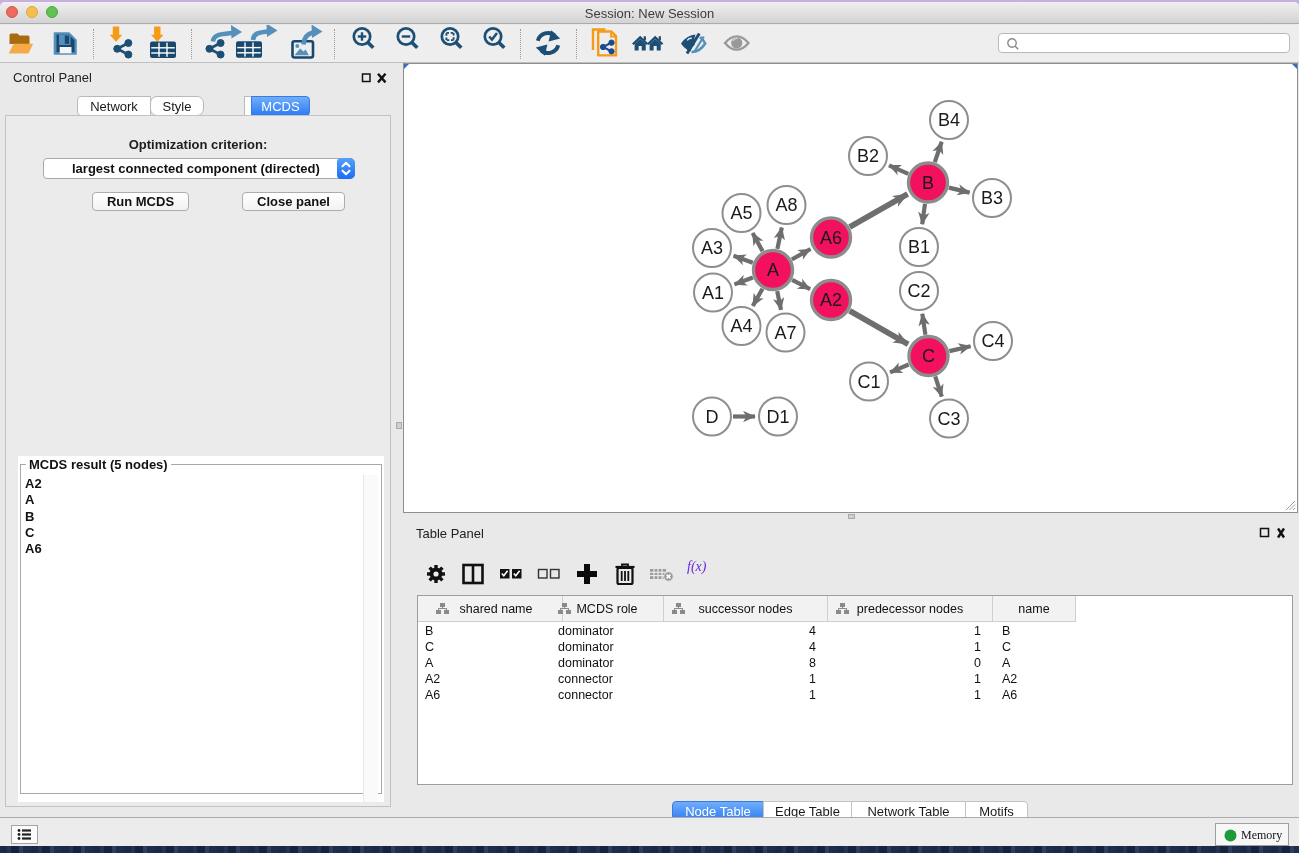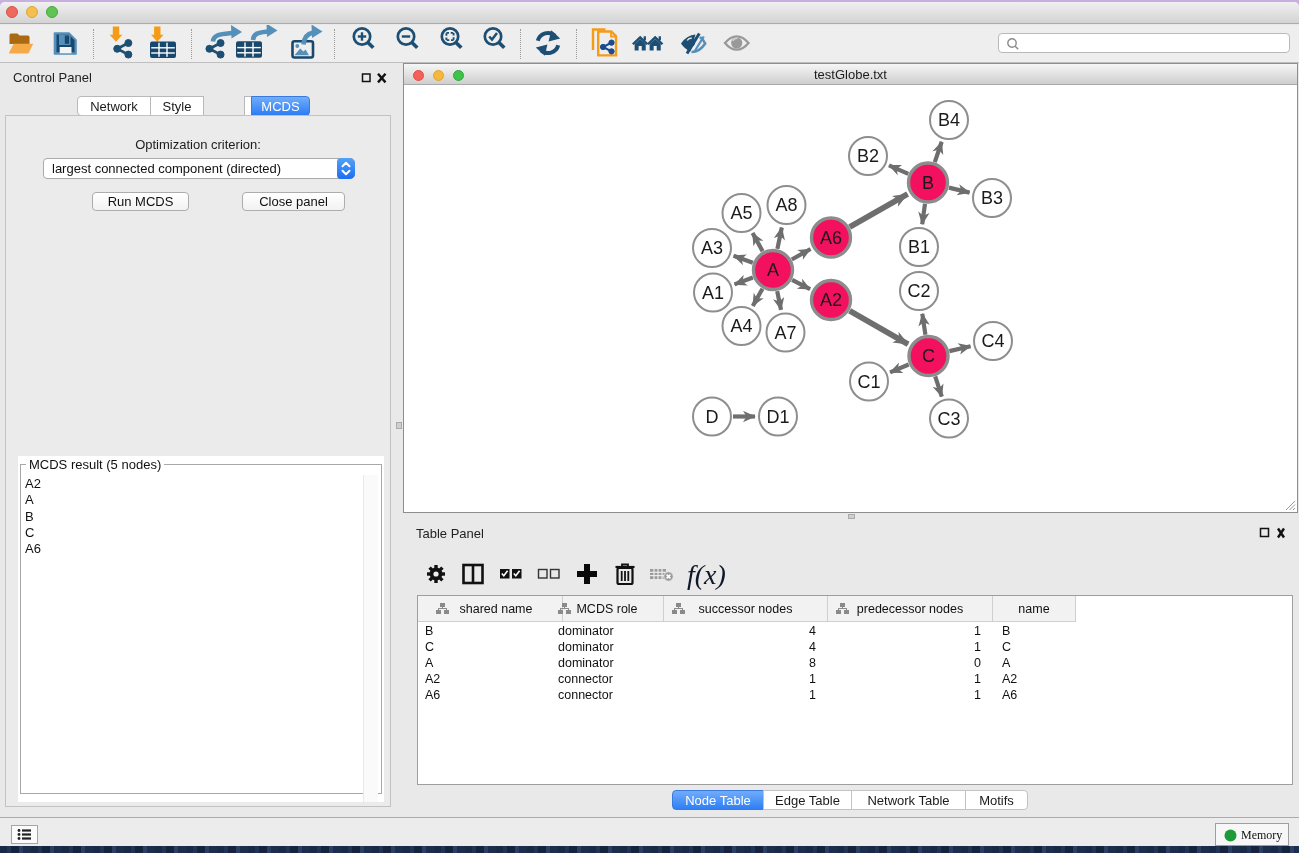--- a/index.html
+++ b/index.html
@@ -20,25 +20,25 @@
 .sep { position:absolute; top:4px; height:30px; width:0; border-left:1px dotted #9a9a9a; }
 #searchbox { left:998px; top:8px; width:292px; height:20px; background:#fff;
   border:1px solid #b9b9b9; border-radius:4px; }
 
 
 #cp-title { left:13px; top:70px; font-size:13px; color:#222; }
 #cp-tabs { left:77px; top:96px; height:20px; }
 .tab { position:absolute; top:0; height:20px; background:#fff; border:1px solid #b9b9b9;
   font-size:13px; text-align:center; line-height:19px; color:#1a1a1a; }
 .tab.sel { background:linear-gradient(#71aefa,#2c7cf5); color:#fff; border-color:#3a7ae0; }
-#cp-pane { left:5px; top:115px; width:386px; height:692px; background:#ebebeb; border:1px solid #c2c2c2; }
+#cp-pane { left:5px; top:115px; width:386px; height:692px; background:#ebebeb; border:1px solid #c2c2c2;font-weight:bold; }
 #opt-label { left:0; top:21px; width:100%; text-align:center; font-size:13px; color:#1d1d1d; }
 #dropdown { left:37px; top:42px; width:312px; height:21px; background:#fff;
   border:1px solid #a9a9a9; border-radius:4px 5px 5px 4px; font-size:13px; line-height:19px;
-  color:#111; padding-left:8px; }
+  color:#111; padding-left:28px; }
 #dd-cap { right:-1px; top:-1px; width:18px; height:21px; border-radius:4px 5px 5px 4px;
   background:linear-gradient(#55a0f8,#1b6ef4); }
 .btn { position:absolute; height:19px; background:linear-gradient(#ffffff,#f2f2f2);
   border:1px solid #adadad; border-radius:4px; font-size:13px; text-align:center; line-height:17px; color:#111; }
 #resultbox { left:12px; top:340px; width:366px; height:346px; background:#fff; }
 #fieldset { left:2px; top:8px; width:362px; height:330px; border:1px solid #a8a8a8; }
 #fs-legend { left:5px; top:-8px; background:#fff; font-size:13px; color:#111; padding:0 3px; }
 #mcds-list { left:4px; top:11px; font-size:13px; color:#111; line-height:16.3px; }
 #scrolltrack { right:3px; top:10px; width:15px; height:327px; background:#fafafa; border-left:1px solid #e8e8e8; }
 
@@ -52,39 +52,40 @@
 
 
 #tp-title { left:416px; top:526px; font-size:13px; color:#222; }
 #tp-toolbar { left:417px; top:558px; }
 #table { left:417px; top:595px; width:876px; height:190px; background:#fff; border:1px solid #9e9e9e; }
 #thead { left:0; top:0; width:658px; height:26px; background:#f2f2f2; border-bottom:1px solid #cfcfcf; }
 .th { position:absolute; top:0; height:25px; border-right:1px solid #cfcfcf; }
 .th span { position:absolute; width:100%; text-align:center; top:6px; font-size:12.5px; color:#111; }
 .trow { position:absolute; font-size:12.5px; color:#111; }
 #tp-tabs { left:672px; top:790px; height:20px; }
-.btab { position:absolute; top:0; height:20px; background:#fff; border:1px solid #c3c3c3;
+.btab { position:absolute; top:11px; height:20px; background:#fff; border:1px solid #c3c3c3;
   font-size:13px; text-align:center; line-height:19px; color:#1a1a1a; }
 .btab.sel { background:linear-gradient(#70adfa,#2f7ef5); color:#fff; border-color:#3a7ae0; }
 
 
 #statusbar { left:0; top:817px; width:1299px; height:29px; background:#ececec; border-top:1px solid #ababab;font-family:Liberation Serif, serif; }
 #listbtn { left:11px; top:7px; width:27px; height:19px; background:#fbfbfb; border:1px solid #a5a5a5; }
 #membtn { left:1215px; top:5px; width:74px; height:23px; background:#f7f7f7; border:1px solid #9f9f9f;
   font-size:12px; color:#111; }
 #bottomstrip { left:0; top:846px; width:1299px; height:7px;
   background:repeating-linear-gradient(90deg,#1a2945 0 7px,#223456 7px 11px,#16233d 11px 19px,#2c3f63 19px 23px,#1d2e4d 23px 31px); }
 </style>
 </head>
 <body>
 <div id="mainwin" class="abs"></div>
 <div id="titlebar" class="abs">
   <div class="tl" style="left:6px;background:#ed6a5e;border:1px solid #d35548;"></div>
   <div class="tl" style="left:26px;background:#f5bf4f;border:1px solid #dca735;"></div>
   <div class="tl" style="left:46px;background:#61c354;border:1px solid #48a83c;"></div>
+  <div id="title-text" class="abs">Session: New Session</div>
 </div>
 <div id="toolbar" class="abs">
   <svg class="abs" style="left:0;top:0" width="790" height="38" viewBox="0 1 790 38">
   <path d="M9.5 11 q0-1.5 1.5-1.5 h6.5 l2 2 h8.5 q1.5 0 1.5 1.5 V20 H9.5 Z" fill="#a96a11"></path>
   <path d="M9 28.8 L13.7 19.7 L33.2 19.7 L28.8 28.8 Q28.4 29.6 27.3 29.6 L9.8 29.6 Q8.6 29.6 9 28.8 Z" fill="#f5a947"></path>
   <path d="M54.5 9 h14.5 l7 7 v14 h-21.5 z" fill="#5590bb" stroke="#5590bb" stroke-width="1.6" stroke-linejoin="round"></path>
   <path d="M56.5 10.5 h12.2 l5.8 5.8 v12 h-18 z" fill="#19486e"></path>
   <rect x="59" y="10.5" width="11.5" height="10.5" fill="#5590bb"></rect>
   <rect x="64.8" y="11.5" width="4.3" height="8.3" fill="#19486e"></rect>
   <rect x="59.7" y="23" width="11.8" height="6.3" fill="#f4f4f4"></rect>
@@ -193,21 +194,21 @@
   </div>
 </div>
 
 <div id="cp-title" class="abs">Control Panel</div>
 <svg class="abs" style="left:361px;top:72px" width="28" height="12" viewBox="0 0 28 12">
   <rect x="1.5" y="2" width="7.5" height="7.5" fill="none" stroke="#111" stroke-width="1.5"></rect>
   <path d="M17 1.8 L24.5 10.4 M24.5 1.8 L17 10.4" stroke="#111" stroke-width="2.4"></path>
 </svg>
 <div id="cp-tabs" class="abs">
   <div class="tab" style="left:0;width:74px;border-radius:4px 0 0 4px;">Network</div>
-  <div class="tab" style="left:73px;width:54px;">Style</div>
+  <div class="tab" style="left:73px;width:54px;border-radius:7px;">Style</div>
   <div class="tab" style="left:126px;width:61px;margin-left:41px;">Select</div>
   <div class="tab sel" style="left:174px;width:59px;border-radius:0 4px 4px 0;">MCDS</div>
 </div>
 <div id="cp-pane" class="abs">
   <div id="opt-label" class="abs">Optimization criterion:</div>
   <div id="dropdown" class="abs">largest connected component (directed)
     <div id="dd-cap" class="abs">
       <svg width="18" height="21" viewBox="0 0 18 21">
         <path d="M5.5 8.2 L9 4.8 L12.5 8.2" fill="none" stroke="#fff" stroke-width="2" stroke-linecap="round" stroke-linejoin="round"></path>
         <path d="M5.5 12.8 L9 16.2 L12.5 12.8" fill="none" stroke="#fff" stroke-width="2" stroke-linecap="round" stroke-linejoin="round"></path>
@@ -221,26 +222,20 @@
       <div id="fs-legend" class="abs">MCDS result (5 nodes)</div>
       <div id="mcds-list" class="abs">A2<br>A<br>B<br>C<br>A6</div>
       <div id="scrolltrack" class="abs"></div>
     </div>
   </div>
 </div>
 
 <div id="netwin" class="abs">
   <div class="abs" style="left:0;top:0;width:0;height:0;border-top:5px solid #3a6cc0;border-right:5px solid transparent;"></div>
   <div class="abs" style="right:0;top:0;width:0;height:0;border-top:5px solid #3a6cc0;border-left:5px solid transparent;"></div>
-  <div id="nw-titlebar" class="abs">
-    <div class="tl" style="left:9px;background:#f45f57;border:1px solid #e04d44;"></div>
-    <div class="tl" style="left:29px;background:#f6b73e;border:1px solid #e0a42c;"></div>
-    <div class="tl" style="left:49px;background:#3ec24b;border:1px solid #2ea83a;"></div>
-    <div id="nw-title" class="abs">testGlobe.txt</div>
-  </div>
   <svg class="abs" style="left:1px;top:21px" width="893" height="428" viewBox="404 85 893 428">
 <defs>
 <marker id="arr" viewBox="0 0 13.5 12" refX="12.4" refY="6" markerWidth="13.5" markerHeight="12" markerUnits="userSpaceOnUse" orient="auto">
   <path d="M0.4 0.3 L13.1 6 L0.4 11.7 L3.9 6 Z" fill="#6e6e6e"></path>
 </marker>
 <marker id="arrB" viewBox="0 0 16 13" refX="15" refY="6.5" markerWidth="16" markerHeight="13" markerUnits="userSpaceOnUse" orient="auto">
   <path d="M0.4 0.3 L15.6 6.5 L0.4 12.7 L4.6 6.5 Z" fill="#6e6e6e"></path>
 </marker>
 </defs>
 <line x1="751.9" y1="277.5" x2="733.5" y2="284.4" stroke="#6e6e6e" stroke-width="4.2" marker-end="url(#arr)"></line>
@@ -367,21 +362,21 @@
           <line x1="1" y1="11.3" x2="17" y2="11.3"></line>
           <line x1="1" y1="14.6" x2="17" y2="14.6"></line>
 <line x1="5" y1="8" x2="5" y2="18"></line>
           <line x1="9" y1="8" x2="9" y2="18"></line>
           <line x1="13" y1="8" x2="13" y2="18"></line>
         </g>
 <circle cx="19.5" cy="15.5" r="4.8" fill="#9b9b9b" stroke="#ececec" stroke-width="1"></circle>
         <path d="M17.6 13.6 L21.4 17.4 M21.4 13.6 L17.6 17.4" stroke="#fff" stroke-width="1.5"></path>
       </g>
     </svg>
-    <div class="abs" style="left:270px;top:1px;width:46px;font-family:'Liberation Serif',serif;font-style:italic;font-size:28px;color:#0f172a;">f(x)</div>
+    <div class="abs" style="left:270px;top:1px;width:46px;font-family:'Liberation Serif',serif;font-style:italic;font-size:14px;color:#6d28d9;">f(x)</div>
   </div>
 <div id="table" class="abs">
   <div id="thead" class="abs">
     <div class="th" style="left:12px;width:133px;">
         <svg width="13" height="12" style="position:absolute;left:6px;top:7px" viewBox="0 0 13 12">
           <g fill="#8a8a8a">
             <rect x="4" y="0" width="5" height="4"></rect>
             <rect x="0" y="7" width="5" height="4"></rect>
             <rect x="8" y="7" width="5" height="4"></rect>
 <path d="M6.5 4 L6.5 6 M2.5 7 L2.5 5.5 L10.5 5.5 L10.5 7" stroke="#8a8a8a" stroke-width="1" fill="none"></path>

